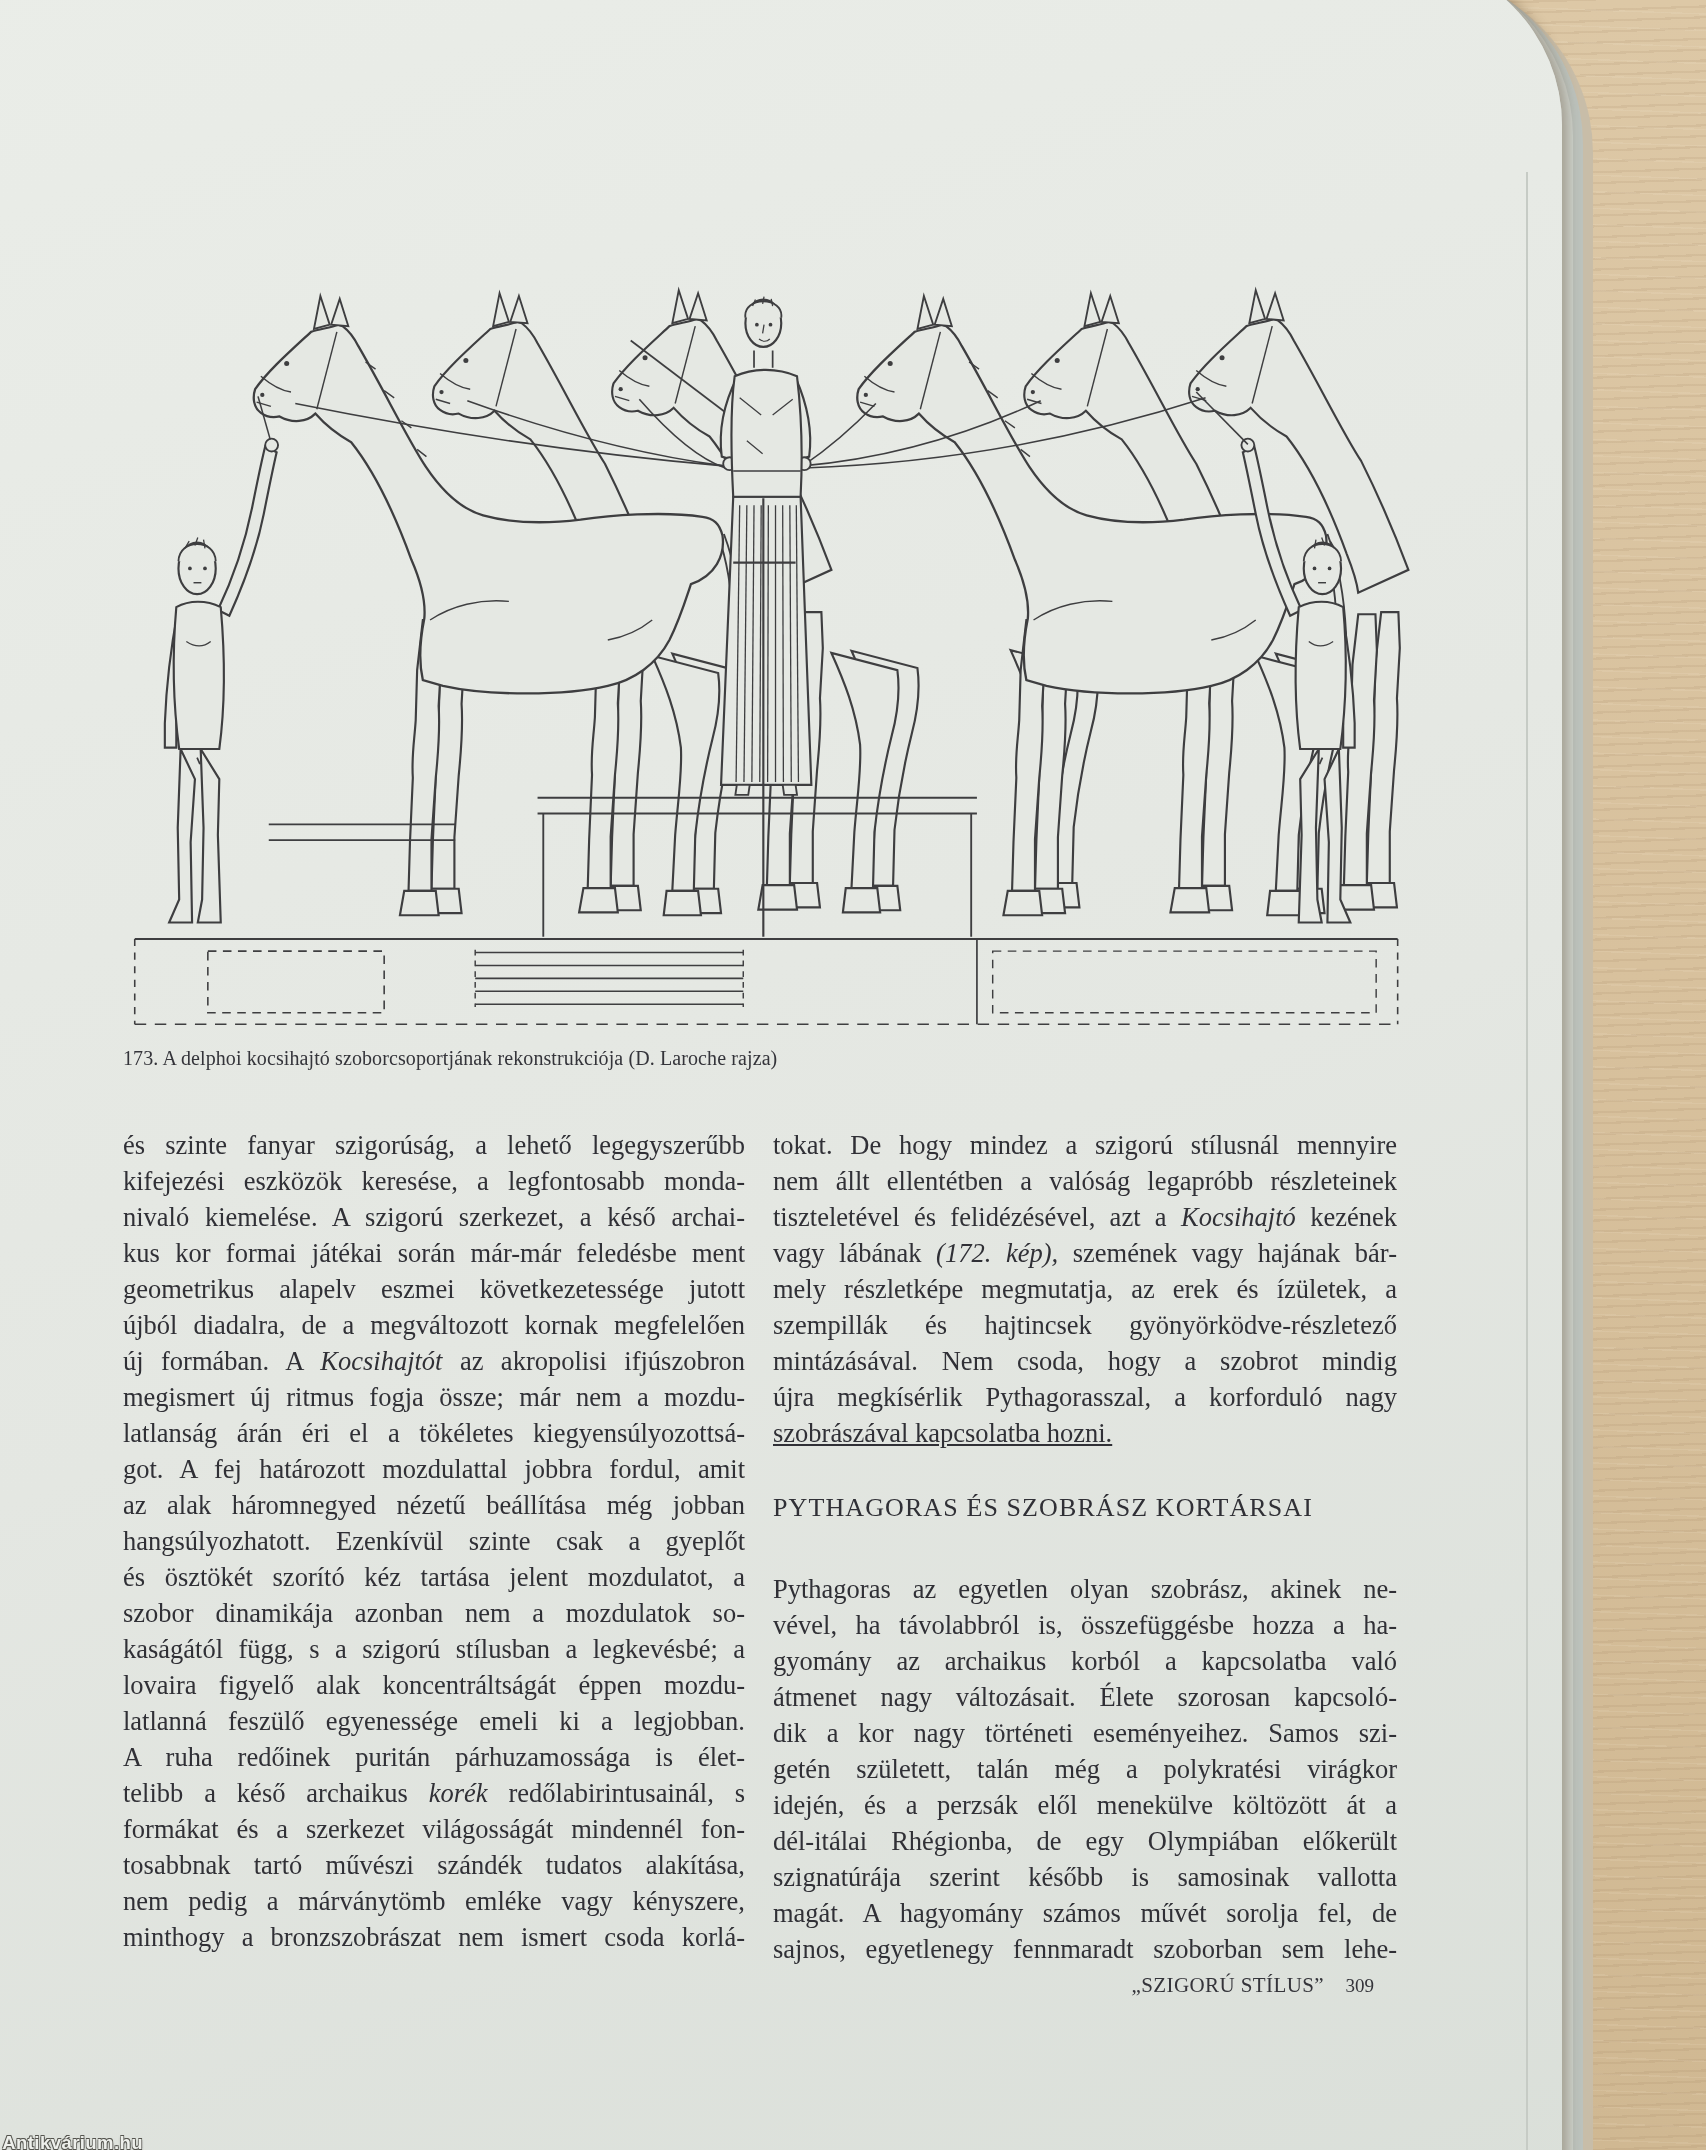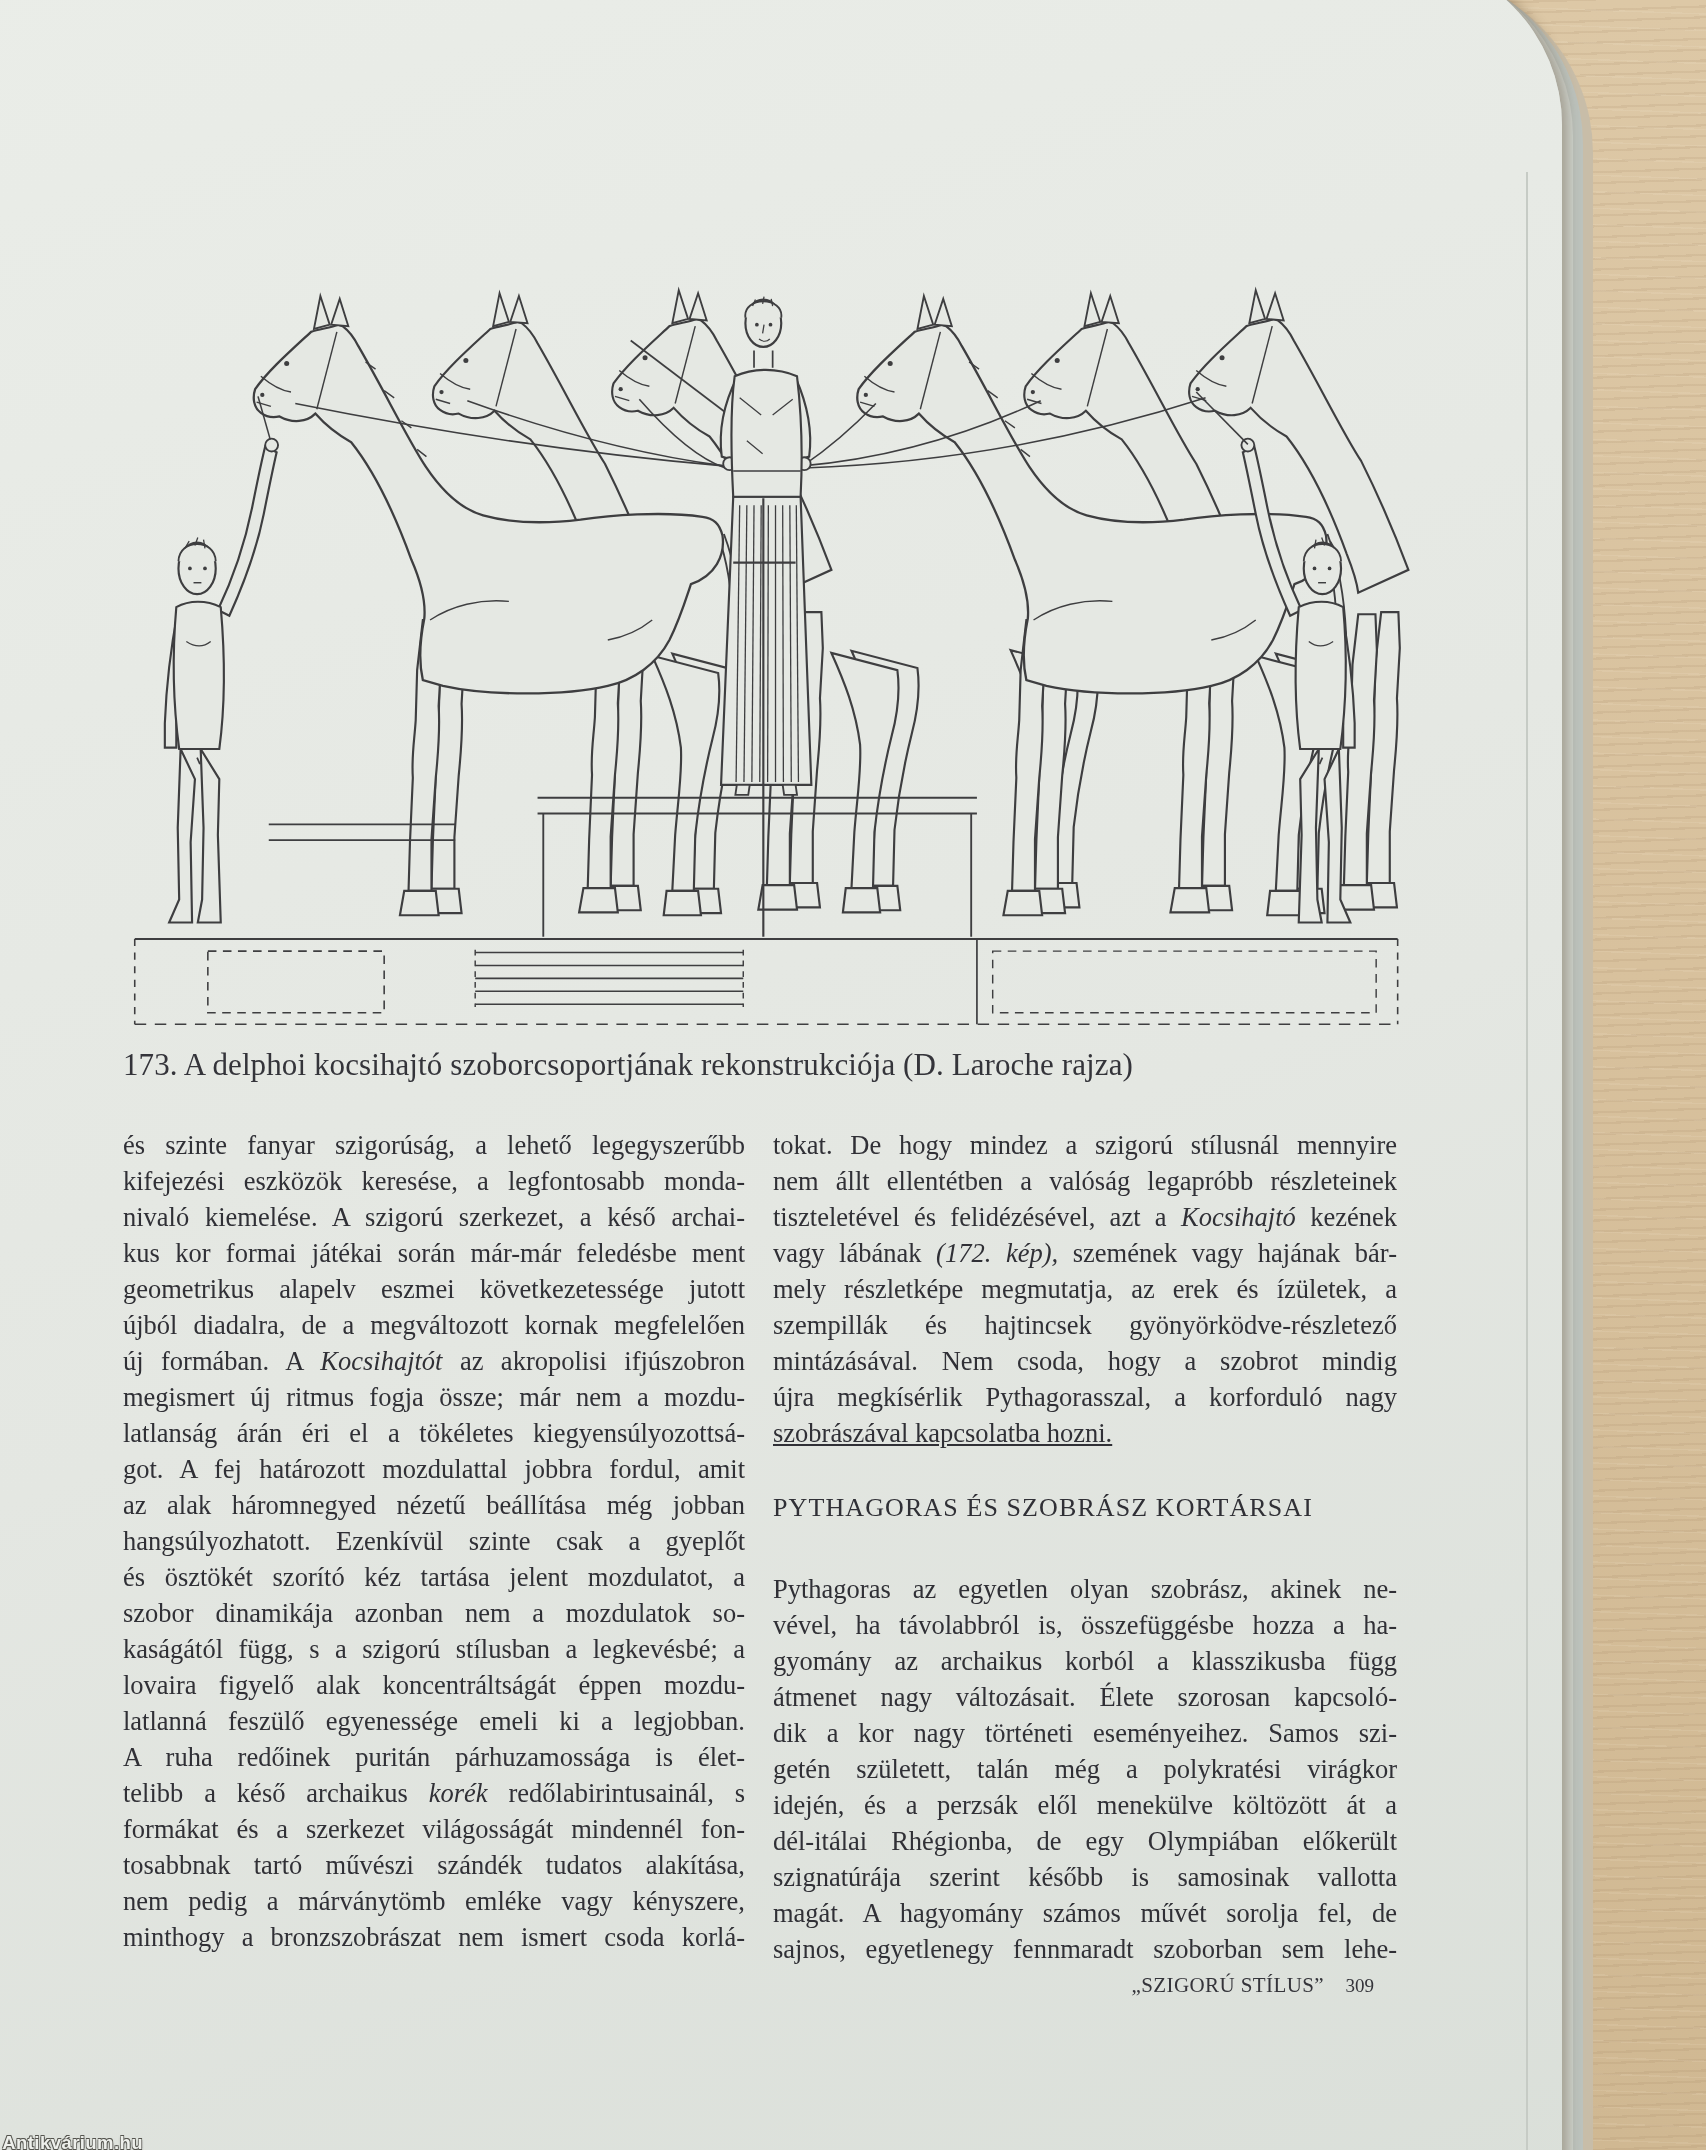--- a/index.html
+++ b/index.html
@@ -21,21 +21,21 @@
   #page{
     position:absolute;left:-21.5px;top:-43px;width:1583px;height:2251px;
     border-top-right-radius:168px;
     background:linear-gradient(160deg,#eaede8 0%,#e4e7e2 55%,#dadfd9 100%);
     box-shadow:5.7px 0 11.5px rgba(88,66,40,0.35);
   }
   #page-inner-edge{position:absolute;left:1526px;top:172px;width:2.2px;height:1979px;background:#c6cbc5;}
   
   #figure-svg{position:absolute;left:129px;top:283px;}
   
-  #caption{position:absolute;left:123px;top:1047px;width:1075px;font-size:31px;color:#34343a;letter-spacing:0.1px;}
+  #caption{position:absolute;left:123px;top:1047px;width:1075px;font-size:20px;color:#34343a;letter-spacing:0.1px;}
   
   .col{position:absolute;font-size:26.5px;color:#303036;overflow:hidden;}
   .tline{
     width:100%;height:36px;line-height:36px;
     text-align:justify;text-align-last:justify;white-space:nowrap;
   }
   .tline.short-last{text-align-last:left;text-decoration:underline;}
   #col-left{left:123px;top:1127px;width:622px;}
   #col-right-p1{left:773px;top:1127px;width:624px;}
   #col-right-p2{left:773px;top:1571px;width:624px;}
@@ -286,21 +286,21 @@
     <div class="tline">mintázásával. Nem csoda, hogy a szobrot mindig</div>
     <div class="tline">újra megkísérlik Pythagorasszal, a korforduló nagy</div>
     <div class="tline short-last">szobrászával kapcsolatba hozni.</div>
   </div>
 
 <div id="section-heading">PYTHAGORAS ÉS SZOBRÁSZ KORTÁRSAI</div>
 
 <div id="col-right-p2" class="col">
     <div class="tline">Pythagoras az egyetlen olyan szobrász, akinek ne-</div>
     <div class="tline">vével, ha távolabbról is, összefüggésbe hozza a ha-</div>
-    <div class="tline">gyomány az archaikus korból a klasszikusba függ</div>
+    <div class="tline">gyomány az archaikus korból a kapcsolatba való</div>
     <div class="tline">átmenet nagy változásait. Élete szorosan kapcsoló-</div>
     <div class="tline">dik a kor nagy történeti eseményeihez. Samos szi-</div>
     <div class="tline">getén született, talán még a polykratési virágkor</div>
     <div class="tline">idején, és a perzsák elől menekülve költözött át a</div>
     <div class="tline">dél-itálai Rhégionba, de egy Olympiában előkerült</div>
     <div class="tline">szignatúrája szerint később is samosinak vallotta</div>
     <div class="tline">magát. A hagyomány számos művét sorolja fel, de</div>
     <div class="tline">sajnos, egyetlenegy fennmaradt szoborban sem lehe-</div>
   </div>
 

